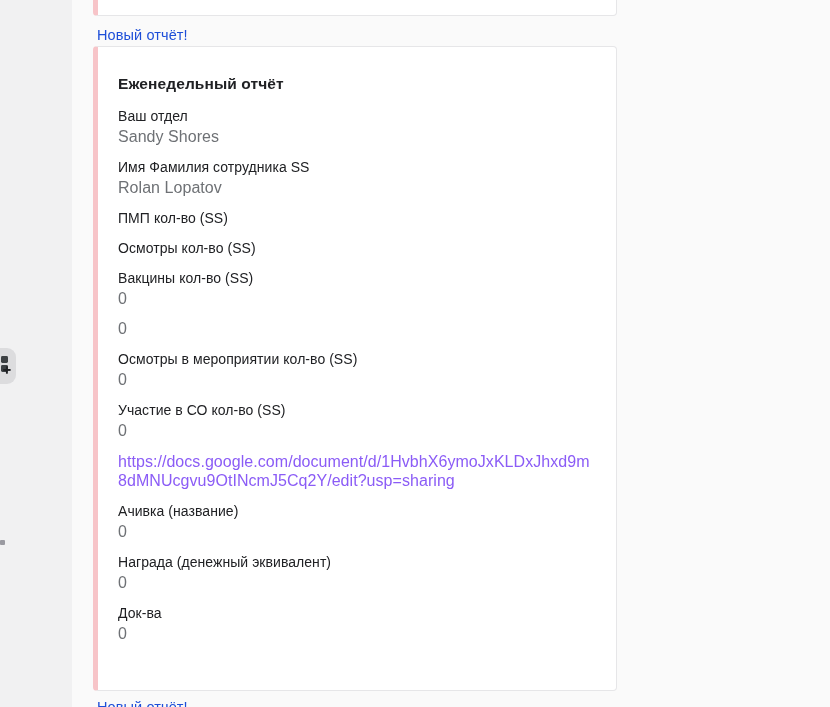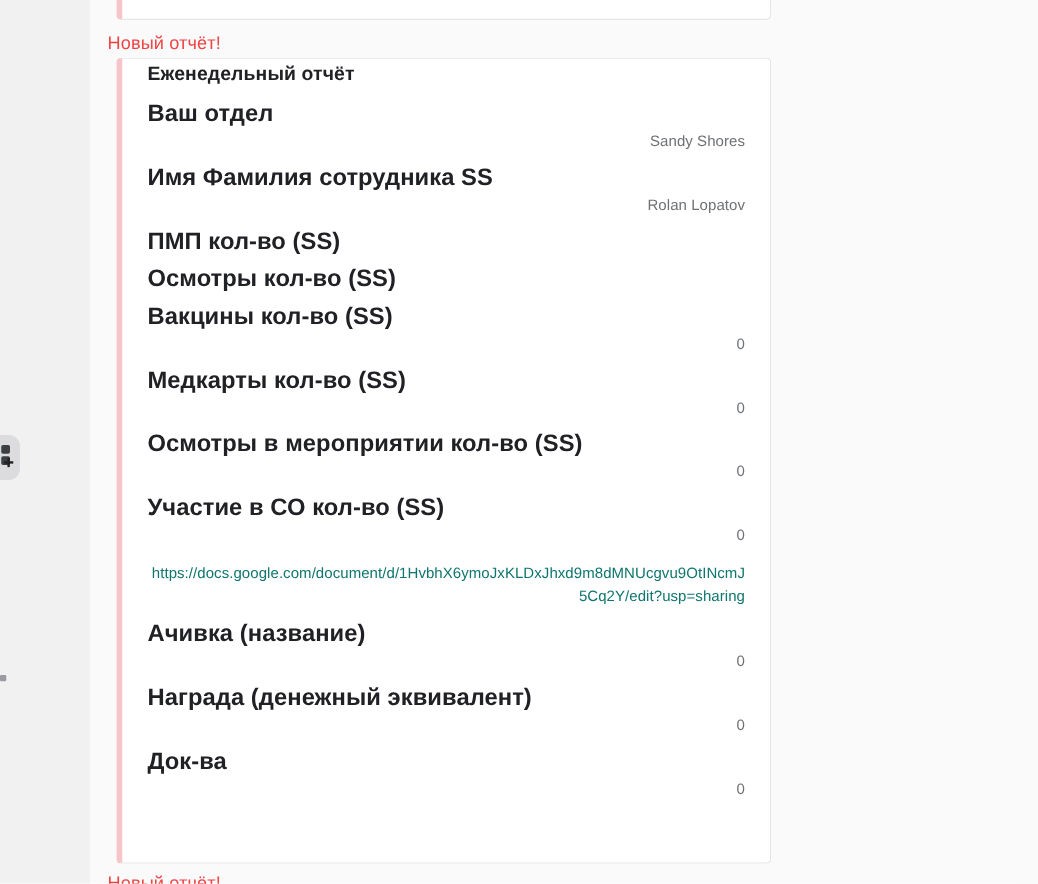--- a/index.html
+++ b/index.html
@@ -84,66 +84,65 @@
   
   .card-top {
     top: -54px;
     height: 70px;
   }
 
   
   .card-main {
     top: 46px;
     height: 645px;
-    padding: 4px 20px 0 20px;
+    padding: 28px 20px 0 20px;
   }
 
   .divider-label {
     position: absolute;
-    left: 14px;
+    left: 25px;
     font-size: 14.5px;
     line-height: 18px;
-    color: #ef4444;
+    color: #1d4ed8;
     letter-spacing: 0.1px;
     white-space: nowrap;
   }
   .divider-top   { top: 26px; }
   .divider-bot   { top: 698px; }
 
   .card-title {
     font-size: 15.5px;
     font-weight: 700;
     color: #202124;
     margin: 0 0 14px 0;
     letter-spacing: 0.1px;
   }
 
   .field { margin: 0 0 12px 0; }
 
   .field-label {
-    font-size: 19px;
-    font-weight: 700;
+    font-size: 14px;
+    font-weight: 400;
     color: #202124;
     line-height: 18px;
     margin: 0 0 3px 0;
     letter-spacing: 0.05px;
   }
 
   .field-value {
-    font-size: 12px;
+    font-size: 16px;
     font-weight: 400;
     color: #6e7175;
     line-height: 18px;
     margin: 0;
     letter-spacing: 0.05px;
-    text-align: right;
   }
 
   .field-value.link {
-    color: #0f766e;
+    color: #8b5cf6;
     word-break: break-all;
     text-decoration: none;
     display: block;
     max-width: 485px;
     line-height: 19px;
   }
 </style>
 </head>
 <body>
 
@@ -190,21 +189,20 @@
       <div class="field">
         <div class="field-label">Осмотры кол-во (SS)</div>
       </div>
 
       <div class="field">
         <div class="field-label">Вакцины кол-во (SS)</div>
         <div class="field-value">0</div>
       </div>
 
       <div class="field">
-        <div class="field-label">Медкарты кол-во (SS)</div>
         <div class="field-value">0</div>
       </div>
 
       <div class="field">
         <div class="field-label">Осмотры в мероприятии кол-во (SS)</div>
         <div class="field-value">0</div>
       </div>
 
       <div class="field">
         <div class="field-label">Участие в СО кол-во (SS)</div>

